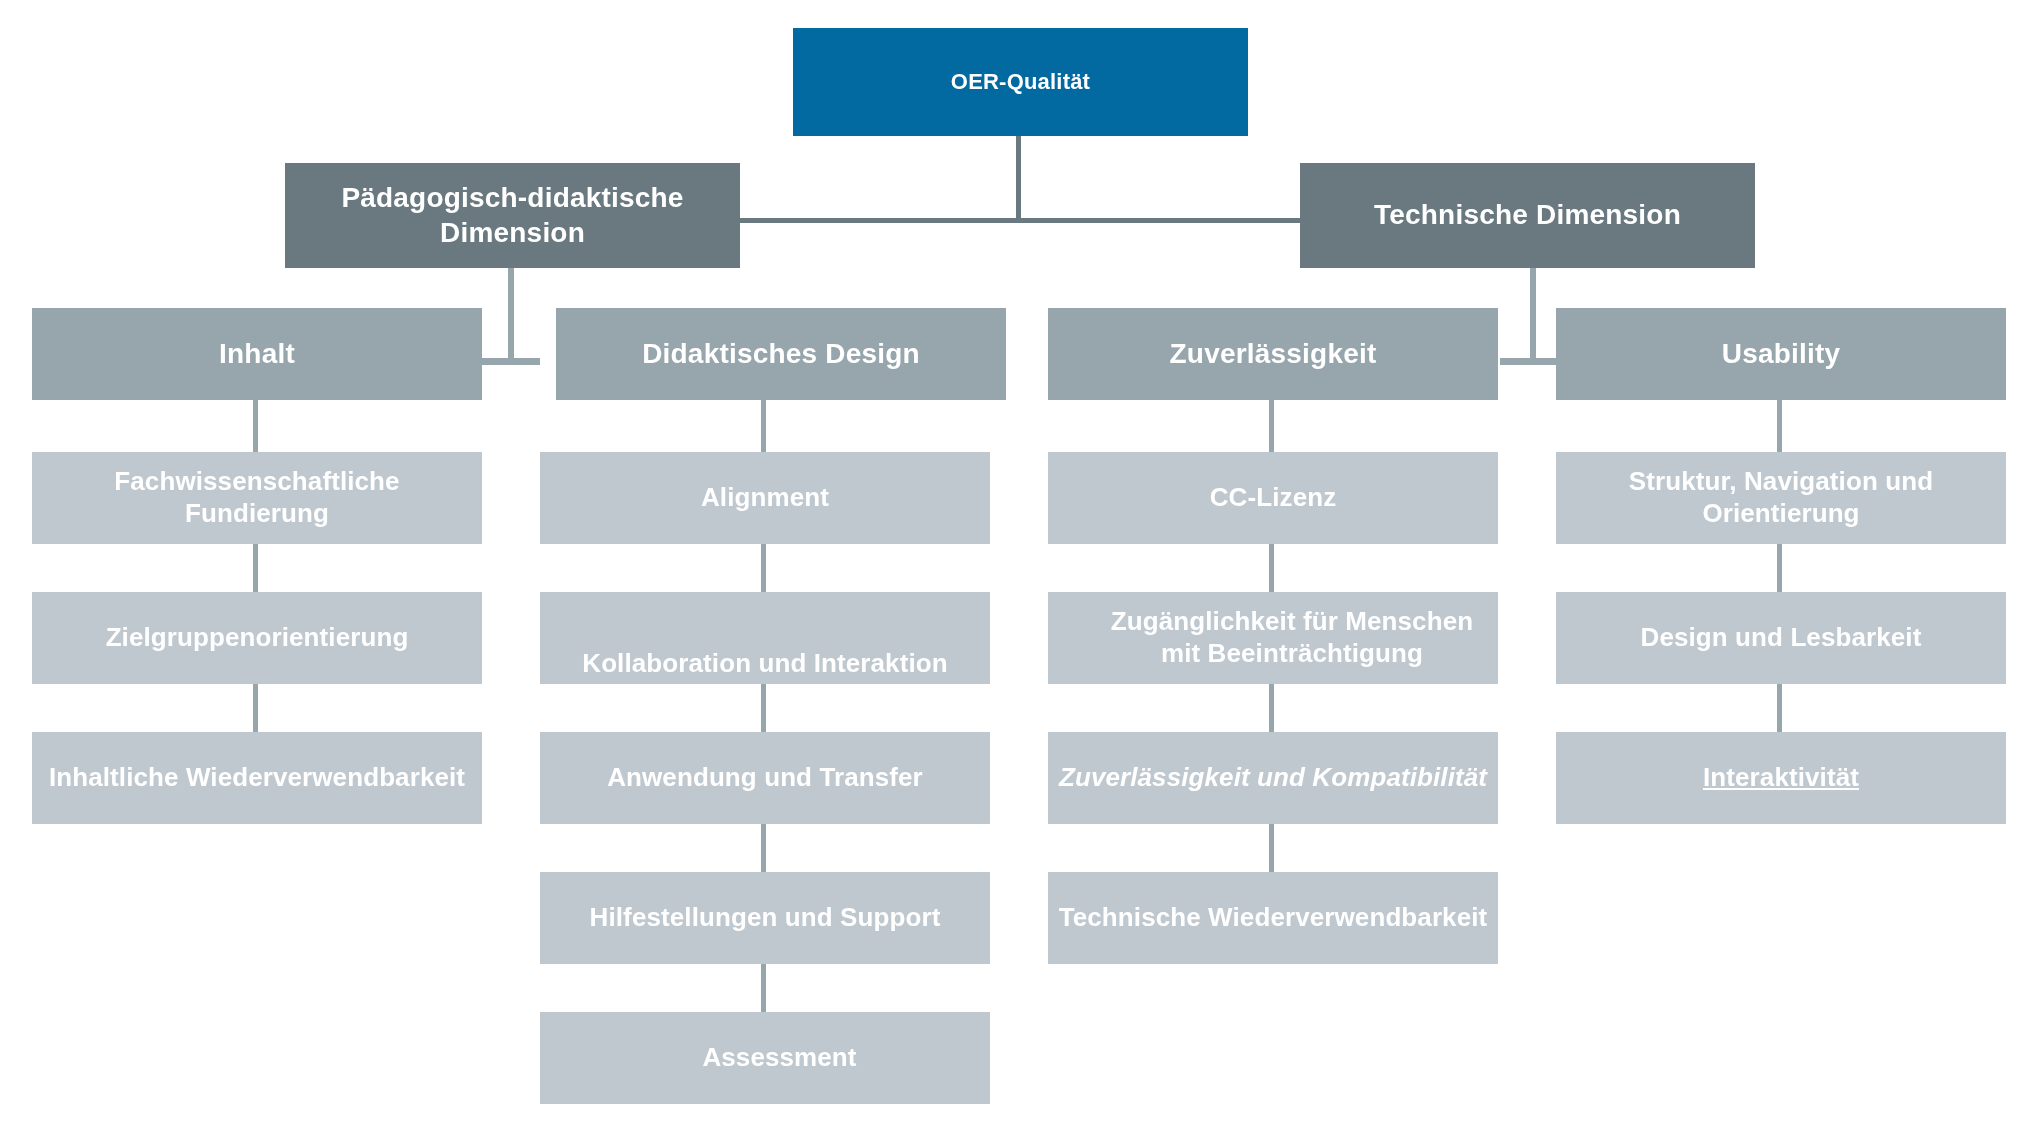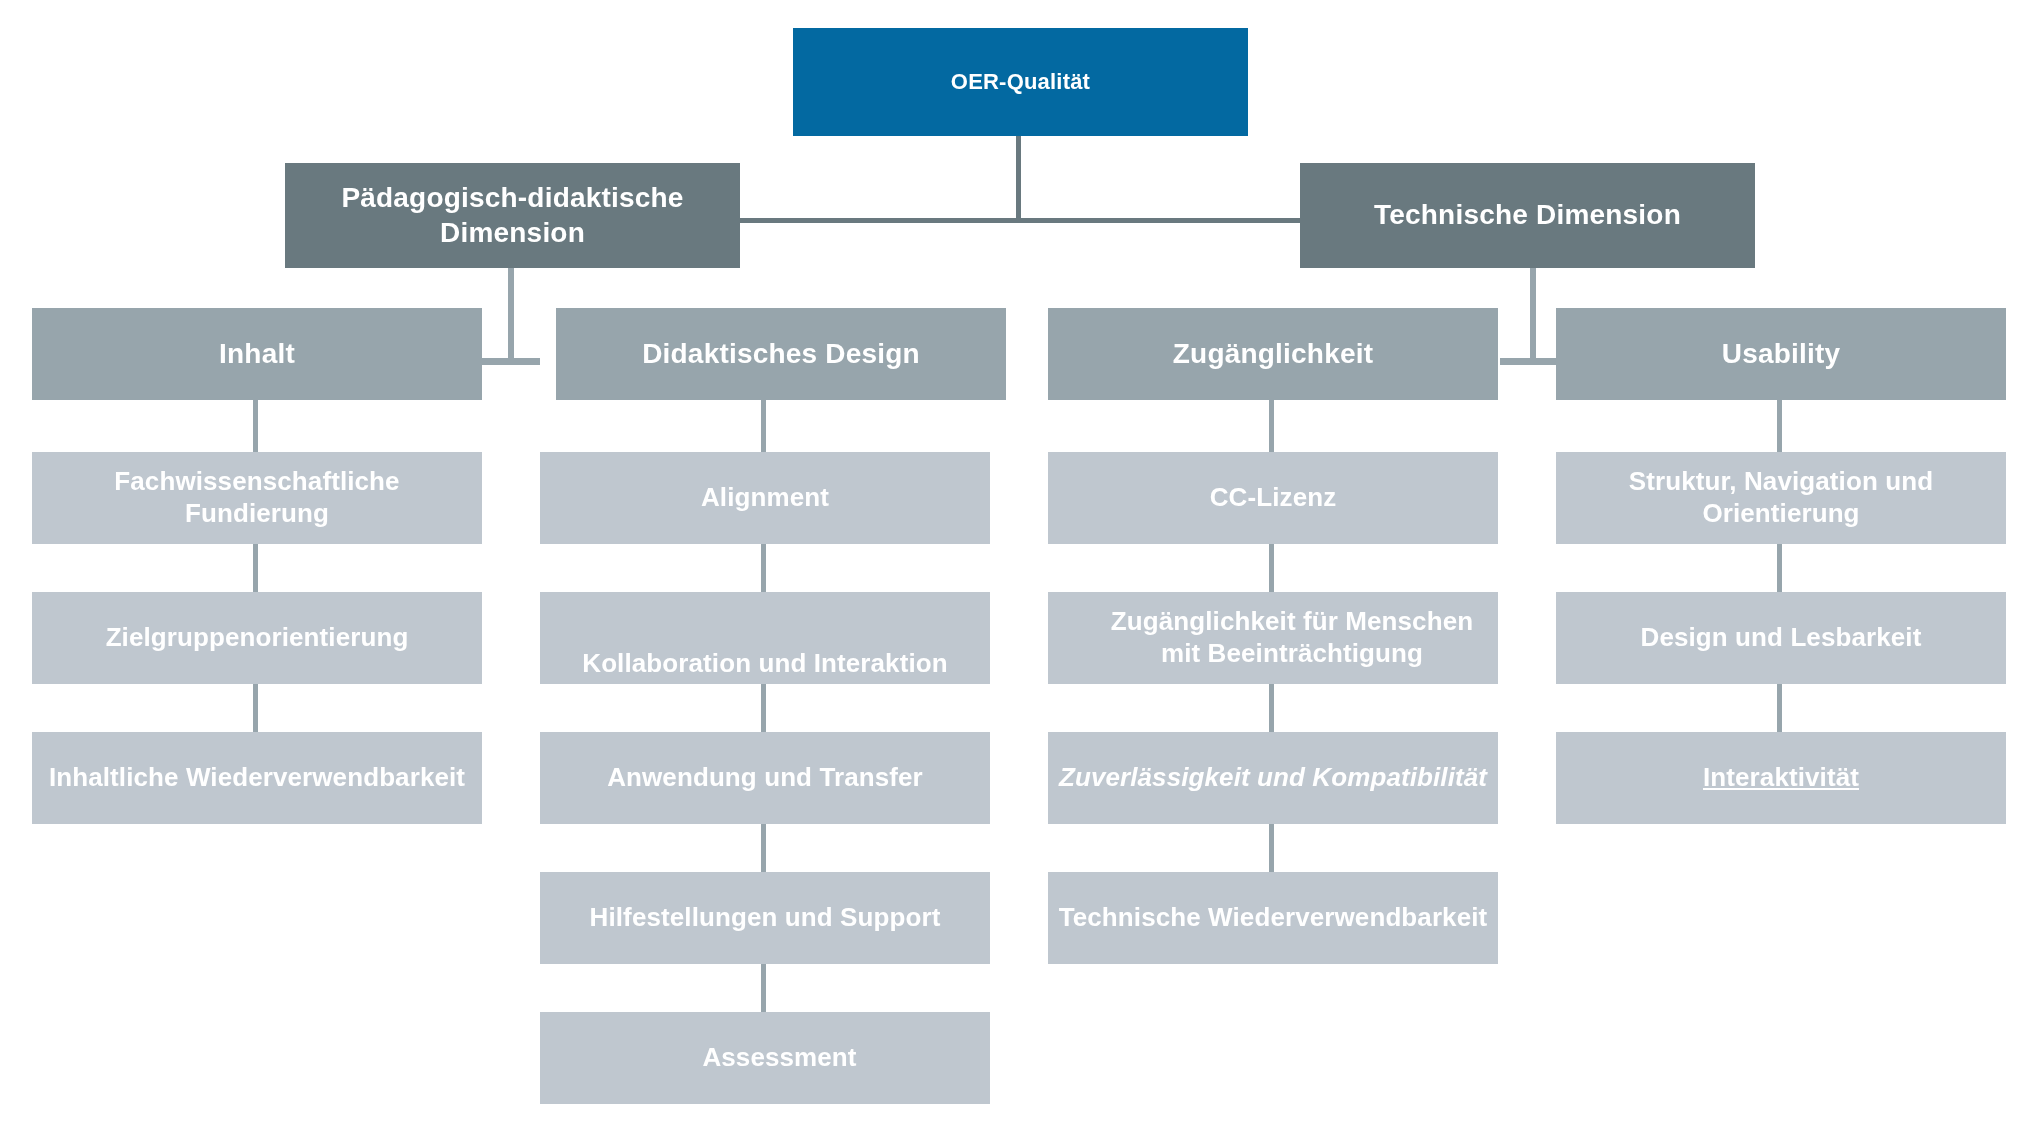--- a/index.html
+++ b/index.html
@@ -97,21 +97,21 @@
     <span>Technische Dimension</span>
   </div>
 
   <div class="node lvl-cat" style="left:32px; top:308px; width:450px; height:92px;">
     <span>Inhalt</span>
   </div>
   <div class="node lvl-cat" style="left:540px; top:308px; width:450px; height:92px;margin-left:16px;">
     <span>Didaktisches Design</span>
   </div>
   <div class="node lvl-cat" style="left:1048px; top:308px; width:450px; height:92px;">
-    <span>Zugänglichkeit</span>
+    <span>Zuverlässigkeit</span>
   </div>
   <div class="node lvl-cat" style="left:1556px; top:308px; width:450px; height:92px;">
     <span>Usability</span>
   </div>
 
   <div class="node lvl-leaf" style="left:32px; top:452px; width:450px; height:92px;">
     <span>Fachwissenschaftliche Fundierung</span>
   </div>
   <div class="node lvl-leaf" style="left:32px; top:592px; width:450px; height:92px;">
     <span>Zielgruppenorientierung</span>

